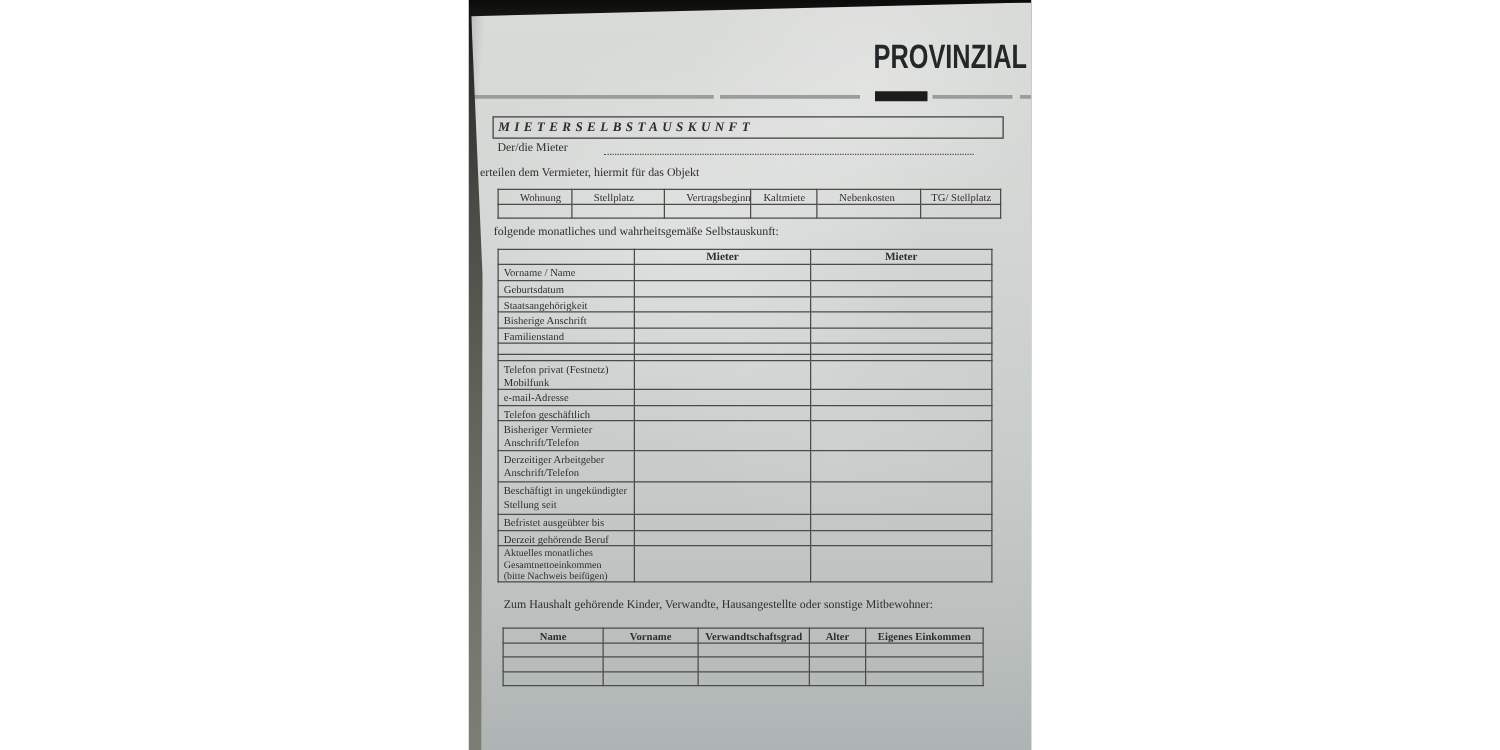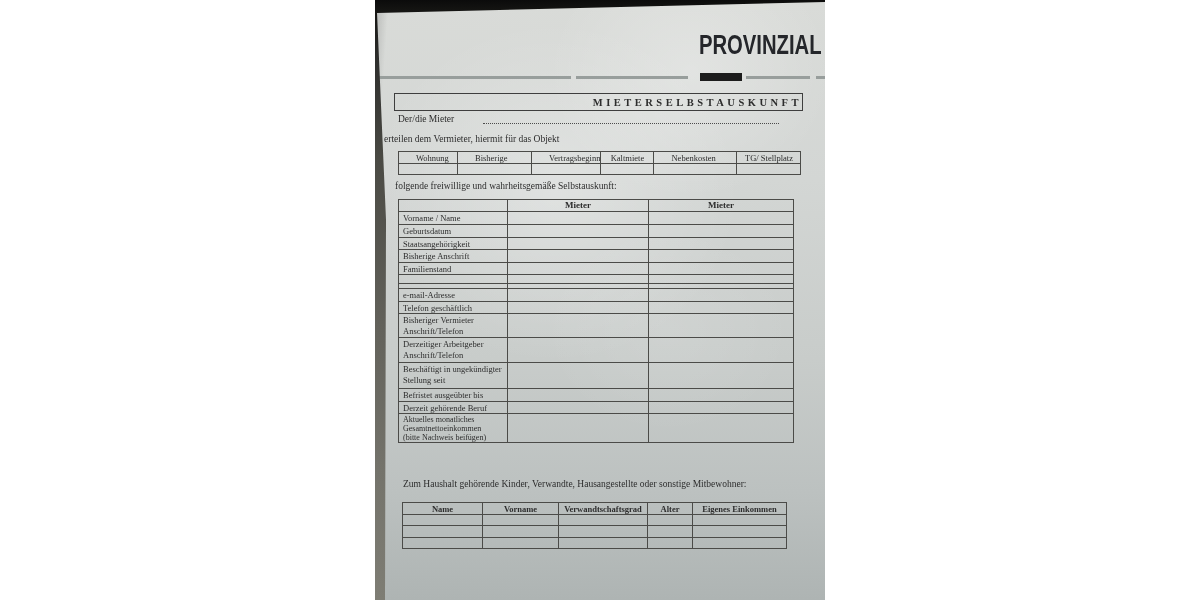--- a/index.html
+++ b/index.html
@@ -26,21 +26,21 @@
   .logo{
     position:absolute;top:30px;right:3px;
     font-family:"Liberation Sans", sans-serif;font-weight:bold;font-size:27px;
     color:#24262a;transform:scaleX(.75);transform-origin:100% 50%;white-space:nowrap;
   }
   .divider{position:absolute;top:72px;left:0;width:450px;height:9px;}
   .seg{position:absolute;top:4px;height:3px;background:#989e9c;}
   .seg.dark{top:1px;height:8px;background:#1c1c1c;}
   .title-box{
     position:absolute;left:19px;top:93px;width:407px;height:16px;
-    border:1.2px solid #3e3e3e;display:flex;align-items:center;justify-content:flex-end;
+    border:1.2px solid #3e3e3e;display:flex;align-items:center;justify-content:flex-start;font-style:italic;
   }
   .title-text{font-weight:bold;font-size:10.5px;letter-spacing:3.5px;padding-left:3.5px;white-space:nowrap;}
   .t9{font-size:9.5px;line-height:11px;position:absolute;white-space:nowrap;}
   .line-tenant{left:23px;top:114px;}
   .dotline{position:absolute;left:108px;top:114px;width:296px;height:9px;border-bottom:1.5px dotted #4c4c4c;}
   .line-object{left:9px;top:134px;}
   .line-disclosure{left:20px;top:181px;}
   .line-household{left:28px;top:479px;}
 
   table{border-collapse:collapse;table-layout:fixed;position:absolute;}
@@ -88,38 +88,38 @@
           <col style="width:59px">
           <col style="width:74px">
           <col style="width:66px">
           <col style="width:53px">
           <col style="width:83px">
           <col style="width:64px">
         </colgroup>
       <tbody>
           <tr style="height:12px">
         <td>Wohnung</td>
-        <td>Bisherige</td>
+        <td>Stellplatz</td>
         <td>Vertragsbeginn</td>
         <td class="ctr">Kaltmiete</td>
         <td>Nebenkosten</td>
         <td class="ctr">TG/ Stellplatz</td>
       </tr>
       <tr style="height:11px">
         <td></td>
         <td></td>
         <td></td>
         <td></td>
         <td></td>
         <td></td>
       </tr>
     </tbody>
       </table>
 
-    <div class="t9 line-disclosure">folgende freiwillige und wahrheitsgemäße Selbstauskunft:</div>
+    <div class="t9 line-disclosure">folgende monatliches und wahrheitsgemäße Selbstauskunft:</div>
 
     <table class="dettable">
       <colgroup>
           <col style="width:109px">
           <col style="width:141px">
           <col style="width:145px">
         </colgroup>
       <tbody>
           <tr style="height:12px">
         <td></td>
@@ -151,20 +151,26 @@
             <td></td>
             <td></td>
           </tr>
       <tr style="height:9px">
             <td class="lbl"></td>
             <td></td>
             <td></td>
           </tr>
       <tr style="height:5px">
             <td class="lbl"></td>
+            <td></td>
+            <td></td>
+          </tr>
+      <tr style="height:22px">
+            <td class="lbl">Telefon privat (Festnetz)
+Mobilfunk</td>
             <td></td>
             <td></td>
           </tr>
       <tr style="height:12px">
             <td class="lbl">e-mail-Adresse</td>
             <td></td>
             <td></td>
           </tr>
       <tr style="height:11px">
             <td class="lbl">Telefon geschäftlich</td>

